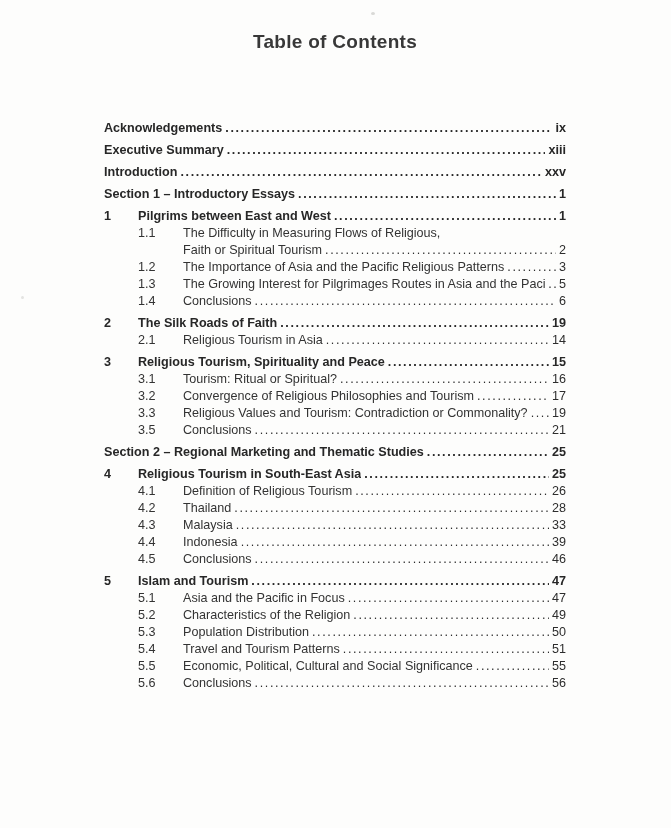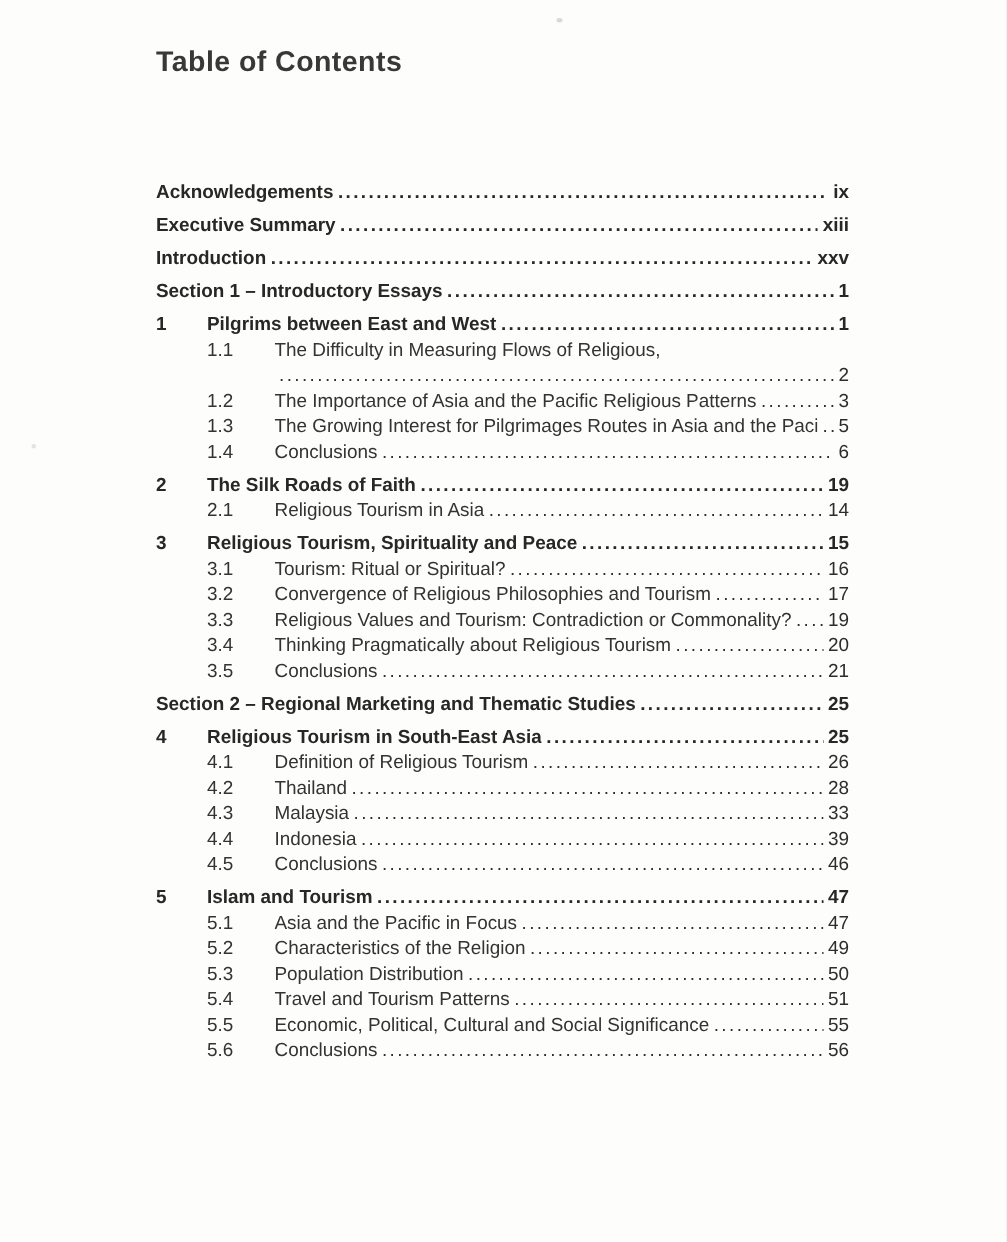--- a/index.html
+++ b/index.html
@@ -15,20 +15,21 @@
     padding: 30px 105px 0 104px;
     overflow: hidden;
   }
   .doc-title {
     font-size: 19px;
     font-weight: bold;
     color: #383838;
     letter-spacing: 0.3px;
     margin: 0;
     line-height: 24px;
+    text-align: center;
   }
   .toc { margin-top: 66px; }
   .row {
     display: flex;
     align-items: baseline;
     font-size: 12.6px;
     line-height: 17px;
     white-space: nowrap;
   }
   .bold { font-weight: bold; color: #272727; margin-top: 47px; }
@@ -90,20 +91,21 @@
     </div>
 
     <div class="row sub">
       <span class="numcol"></span>
       <span class="subnum">1.1</span>
       <span class="label">The Difficulty in Measuring Flows of Religious,</span>
     </div>
     <div class="row sub">
       <span class="numcol"></span>
       <span class="subnum"></span>
+      <span class="label">Faith or Spiritual Tourism</span>
       <span class="leader"></span>
       <span class="pagenum">2</span>
     </div>
 
     <div class="row sub">
       <span class="numcol"></span>
       <span class="subnum">1.2</span>
       <span class="label">The Importance of Asia and the Pacific Religious Patterns</span>
       <span class="leader"></span>
       <span class="pagenum">3</span>
@@ -164,27 +166,20 @@
     </div>
 
     <div class="row sub">
       <span class="numcol"></span>
       <span class="subnum">3.3</span>
       <span class="label">Religious Values and Tourism: Contradiction or Commonality?</span>
       <span class="leader"></span>
       <span class="pagenum">19</span>
     </div>
 
-    <div class="row sub">
-      <span class="numcol"></span>
-      <span class="subnum">3.4</span>
-      <span class="label">Thinking Pragmatically about Religious Tourism</span>
-      <span class="leader"></span>
-      <span class="pagenum">20</span>
-    </div>
 
     <div class="row sub">
       <span class="numcol"></span>
       <span class="subnum">3.5</span>
       <span class="label">Conclusions</span>
       <span class="leader"></span>
       <span class="pagenum">21</span>
     </div>
 
     <div class="row bold gapped">

